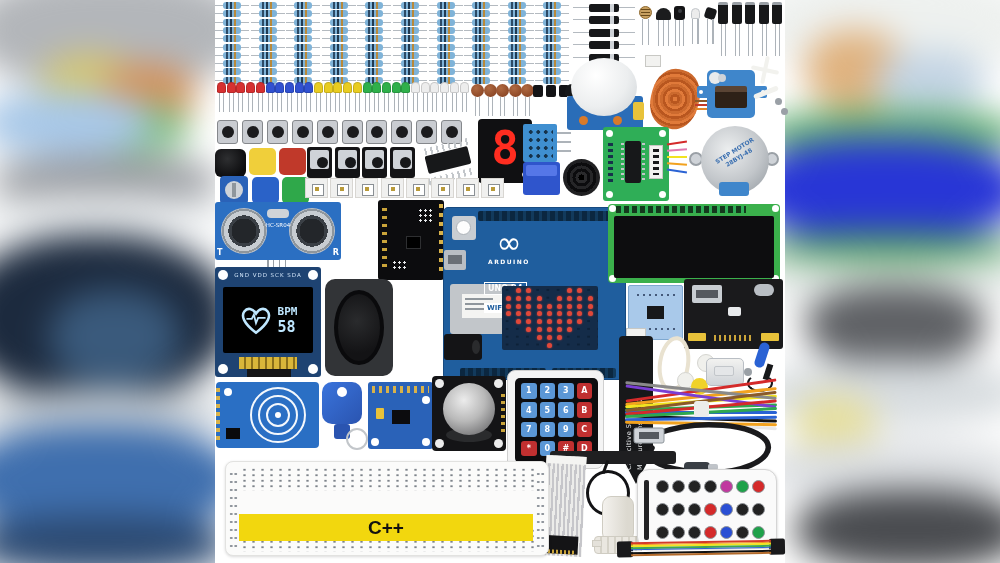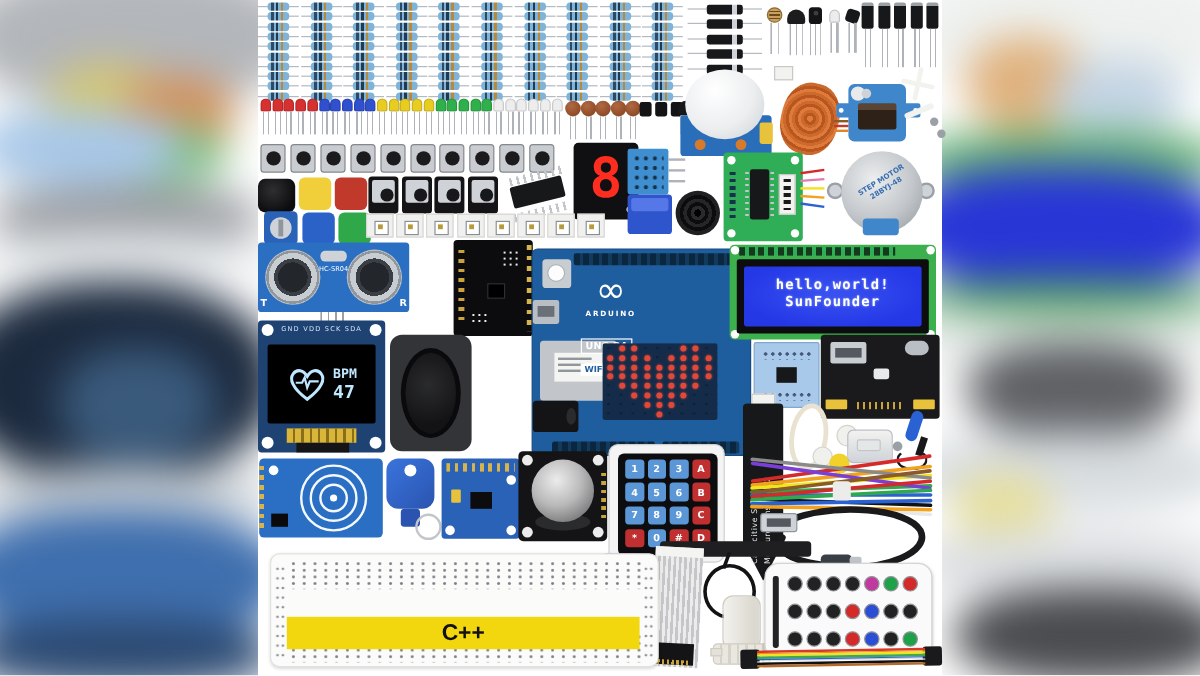--- a/index.html
+++ b/index.html
@@ -992,41 +992,36 @@
       <div style="position:absolute;left:168px;top:28px;width:9px;height:26px;background:repeating-linear-gradient(180deg,#0b2740 0 4px,#123a5c 4px 7px);"></div>
     </div>
 
     <div class="cmp" style="left:393px;top:204px;width:172px;height:79px;background:var(--lcd-pcb-green);border-radius:4px;">
       <div style="position:absolute;left:8px;top:2px;width:130px;height:7px;background:repeating-linear-gradient(90deg,#15391d 0 5px,#2fae57 5px 8px);"></div>
       <div style="position:absolute;left:1px;top:1px;width:7px;height:7px;border-radius:50%;background:#fff;"></div>
       <div style="position:absolute;right:1px;top:1px;width:7px;height:7px;border-radius:50%;background:#fff;"></div>
       <div style="position:absolute;left:1px;bottom:1px;width:7px;height:7px;border-radius:50%;background:#fff;"></div>
       <div style="position:absolute;right:1px;bottom:1px;width:7px;height:7px;border-radius:50%;background:#fff;"></div>
       <div style="position:absolute;left:6px;top:12px;width:160px;height:62px;background:#0d0d0f;border-radius:2px;"></div>
-      <div style="position:absolute;left:12px;top:18px;width:148px;height:50px;border-radius:2px;
-        background:radial-gradient(ellipse at 50% 45%,#3a52f2,var(--lcd-screen-blue) 75%);text-align:center;color:#fff;">
-        <div class="mono" style="margin-top:8px;font-size:11.5px;font-weight:bold;letter-spacing:1px;text-shadow:0 0 2px #9fb0ff;">hello,world!</div>
-        <div class="mono" style="font-size:11.5px;font-weight:bold;letter-spacing:1px;text-shadow:0 0 2px #9fb0ff;">SunFounder</div>
-      </div>
     </div>
 
     <div class="cmp" style="left:0;top:267px;width:106px;height:110px;background:#1e4372;border-radius:3px;">
       <div style="position:absolute;left:3px;top:3px;width:10px;height:10px;border-radius:50%;background:#fff;"></div>
       <div style="position:absolute;right:3px;top:3px;width:10px;height:10px;border-radius:50%;background:#fff;"></div>
       <div style="position:absolute;left:3px;bottom:3px;width:10px;height:10px;border-radius:50%;background:#fff;"></div>
       <div style="position:absolute;right:3px;bottom:3px;width:10px;height:10px;border-radius:50%;background:#fff;"></div>
       <span style="position:absolute;left:0;right:0;top:5px;text-align:center;font-size:5.5px;color:#cfe3f8;letter-spacing:1px;">GND VDD SCK SDA</span>
       <div style="position:absolute;left:8px;top:20px;width:90px;height:66px;background:#000;border-radius:2px;display:flex;align-items:center;justify-content:center;gap:5px;">
         <svg viewBox="0 0 32 28" width="34" height="30">
           <path d="M16 26 C4 17 2 10 5 6 C8 2 13 3 16 8 C19 3 24 2 27 6 C30 10 28 17 16 26 Z" fill="none" stroke="#bfe7ff" stroke-width="2.4"></path>
           <polyline points="7,13 12,13 14,9 16,17 18,12 25,12" fill="none" stroke="#bfe7ff" stroke-width="1.7"></polyline>
         </svg>
         <div style="text-align:left;">
           <div class="mono" style="font-size:11px;font-weight:bold;color:var(--oled-text-blue);">BPM</div>
-          <div class="mono" style="font-size:15px;font-weight:bold;color:var(--oled-text-blue);">47</div>
+          <div class="mono" style="font-size:15px;font-weight:bold;color:var(--oled-text-blue);">58</div>
         </div>
       </div>
       <div style="position:absolute;left:24px;top:90px;width:58px;height:12px;background:#d9b63a;
         background-image:repeating-linear-gradient(90deg,transparent 0 5px,#8a6f1a 5px 7px);"></div>
       <div style="position:absolute;left:32px;top:102px;width:44px;height:8px;background:#151517;"></div>
     </div>
 
     <div class="cmp" style="left:110px;top:279px;width:68px;height:97px;background:#323437;border-radius:10px;">
       <div style="position:absolute;left:9px;top:11px;width:50px;height:75px;border-radius:50%;border:4px solid #0a0a0c;
         background:radial-gradient(circle at 45% 40%,#2a2b2d,#131315 70%);"></div>

